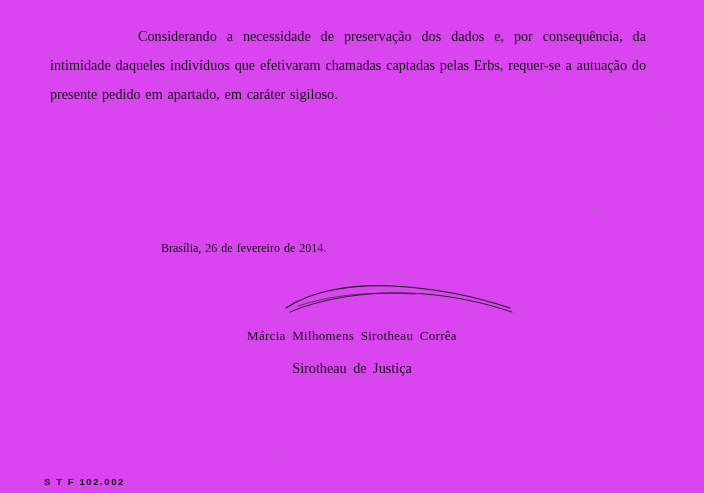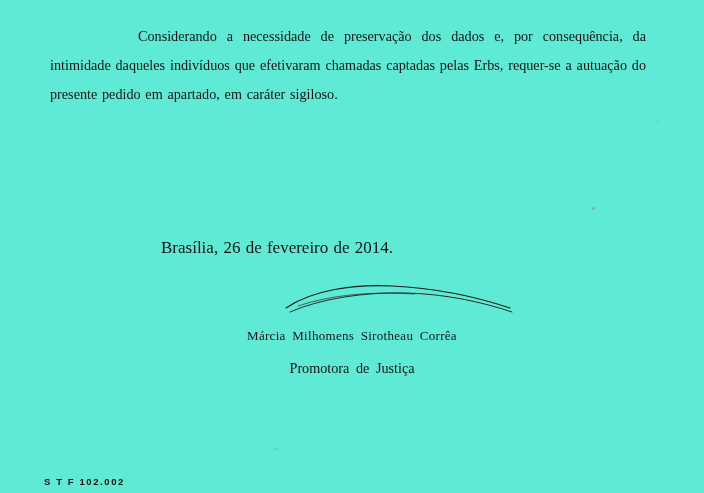--- a/index.html
+++ b/index.html
@@ -11,21 +11,21 @@
     height: 493px;
     background: #ffffff;
     font-family: "Liberation Serif", serif;
     color: #1a1a1a;
     position: relative;
     overflow: hidden;
   }
   .page {
     position: absolute;
     inset: 0;
-    background: #5eead4;
+    background: #d946ef;
   }
   .doc-body {
     position: absolute;
     left: 50px;
     top: 22px;
     width: 596px;
   }
   p.para {
     margin: 0 0 6px 0;
     font-size: 14.2px;
@@ -41,21 +41,21 @@
   p.para:last-child {
     margin-bottom: 0;
   }
   .gap {
     height: 12px;
   }
   .place-date {
     position: absolute;
     left: 161px;
     top: 238px;
-    font-size: 17px;
+    font-size: 12px;
     line-height: 20px;
     word-spacing: 1px;
     color: #141414;
   }
   .signature-area {
     position: absolute;
     left: 0;
     top: 282px;
     width: 704px;
     text-align: center;
@@ -121,21 +121,21 @@
 
   <div class="place-date">Brasília, 26 de fevereiro de 2014.</div>
 
   <div class="signature-area">
     <svg class="sig-scribble" viewBox="0 0 240 40">
       <path d="M4 26 C 30 8, 72 2, 110 4 C 150 6, 192 14, 228 26" fill="none" stroke="#1b1b1b" stroke-width="1.1" stroke-linecap="round"></path>
       <path d="M8 30 C 40 16, 84 10, 124 11 C 164 12, 200 20, 230 30" fill="none" stroke="#1b1b1b" stroke-width="0.9" stroke-linecap="round"></path>
       <path d="M16 24 C 48 13, 90 9, 132 12" fill="none" stroke="#2a2a2a" stroke-width="0.7" stroke-linecap="round"></path>
     </svg>
     <div class="sig-name">Márcia  Milhomens  Sirotheau  Corrêa</div>
-    <div class="sig-role">Promotora  de  Justiça</div>
+    <div class="sig-role">Sirotheau  de  Justiça</div>
   </div>
 
   <div class="footer-code">S T F  102.002</div>
 
   <div class="speck s1"></div>
   <div class="speck s2"></div>
   <div class="speck s3"></div>
 
 </div>
 

